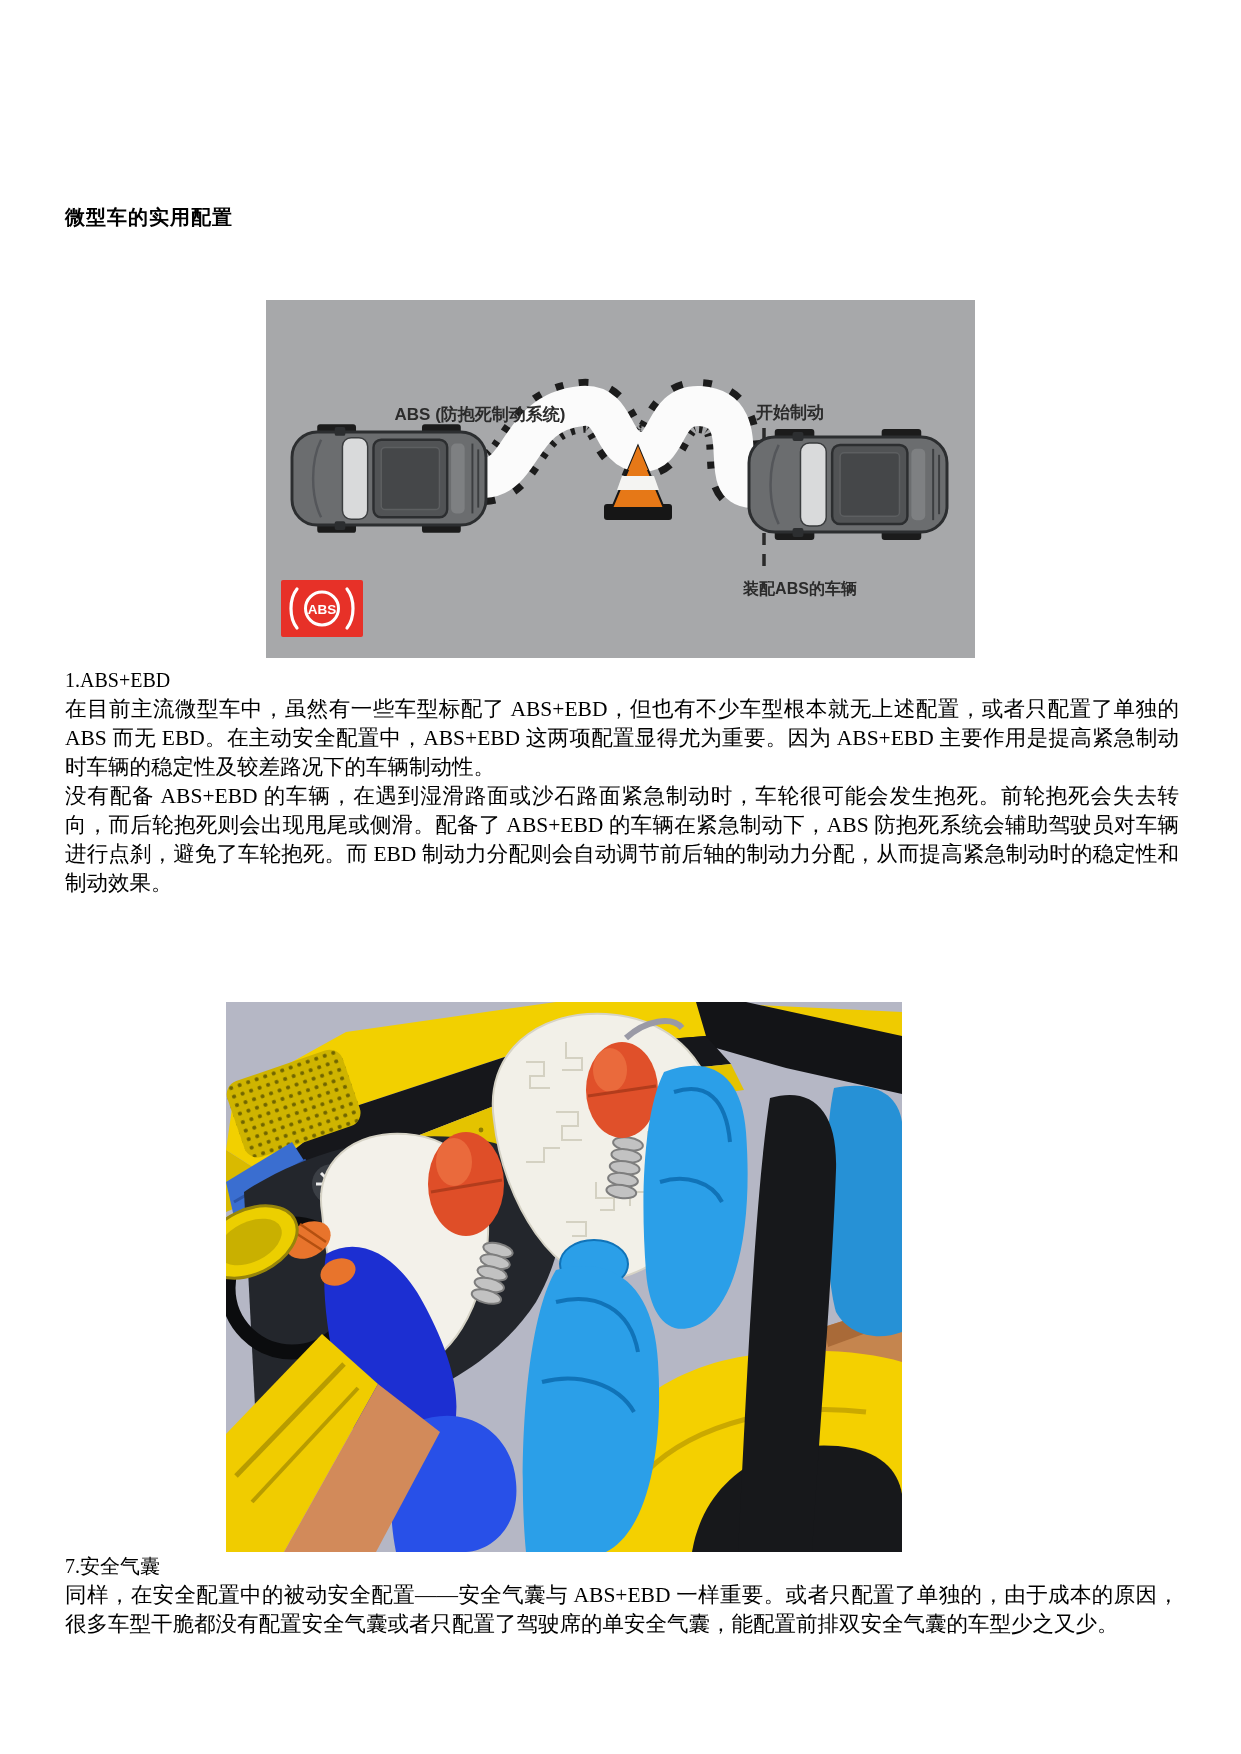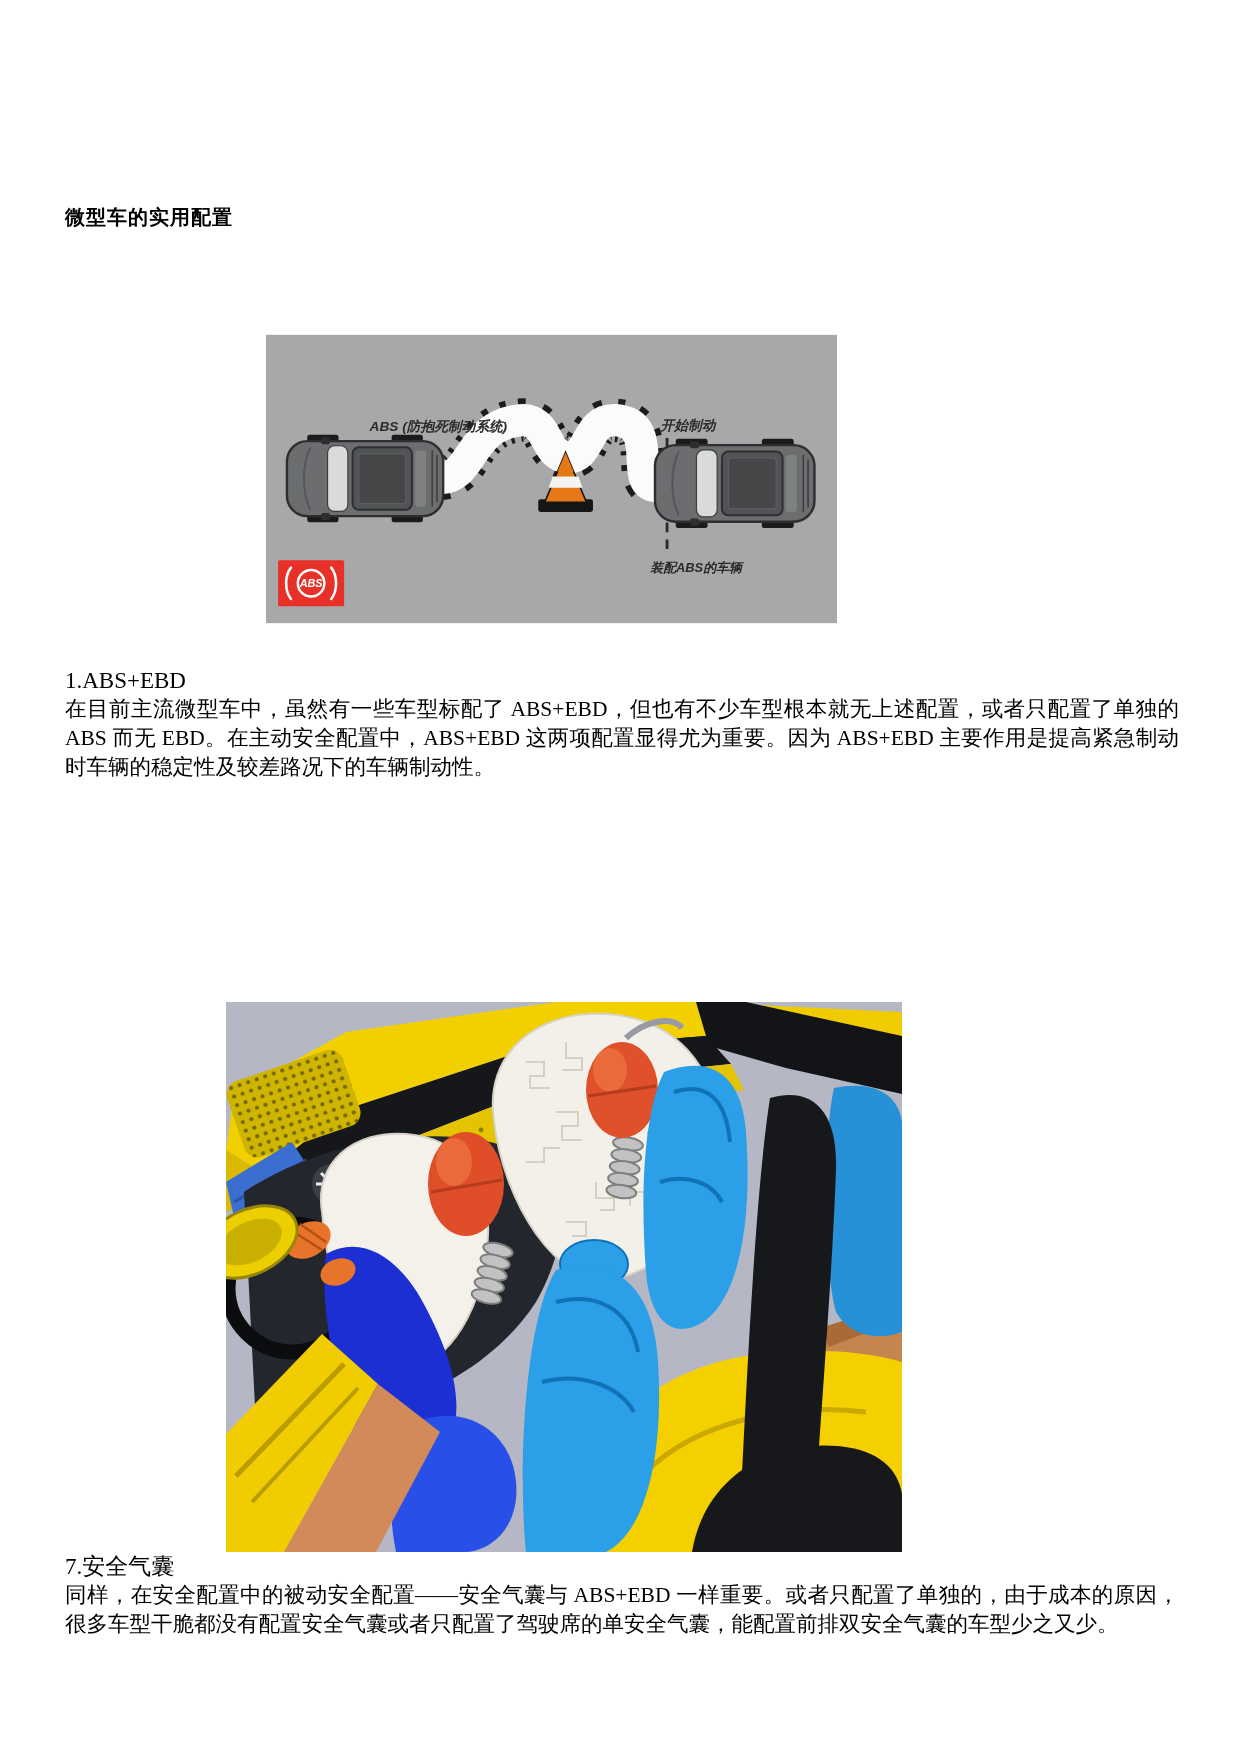--- a/index.html
+++ b/index.html
@@ -4,31 +4,31 @@
 <style>
   * { margin: 0; padding: 0; box-sizing: border-box; }
   html, body { width: 1241px; height: 1754px; background: #ffffff; }
   body { position: relative; font-family: "Liberation Serif", serif; color: #000; overflow: hidden; }
 
   .doc-title {
     position: absolute; left: 65px; top: 204px;
     font-size: 20px; font-weight: bold; letter-spacing: 1px;
   }
 
-  .fig1 { position: absolute; left: 266px; top: 300px; width: 571px; height: 358px; font-style: italic; }
+  .fig1 { position: absolute; left: 266px; top: 300px; width: 709px; height: 358px; }
   .fig2 { position: absolute; left: 226px; top: 1002px; width: 676px; height: 550px; }
   .fig1 svg, .fig2 svg { display: block; width: 100%; height: 100%; }
 
   .text-block {
     position: absolute; left: 65px; width: 1114px;
     font-size: 21.5px; line-height: 29px; text-align: justify;
   }
   #tb1 { top: 666px; }
   #tb2 { top: 1552px; }
-  .text-block .sec-heading { text-align: left; font-weight: normal; font-size: 23px; }
+  .text-block .sec-heading { text-align: left; font-weight: normal; font-size: 20px; }
   .text-block p { text-align: justify; }
 
   .fig-label { font-family: "Liberation Sans", sans-serif; font-weight: bold; }
 </style>
 </head>
 <body>
 
 <h1 class="doc-title">微型车的实用配置</h1>
 
 <div class="fig1">
@@ -81,20 +81,21 @@
     <path d="M 16,9 C 8,19 8,38 16,48" fill="none" stroke="#ffffff" stroke-width="3.2" stroke-linecap="round"></path>
     <path d="M 66,9 C 74,19 74,38 66,48" fill="none" stroke="#ffffff" stroke-width="3.2" stroke-linecap="round"></path>
     <text x="41" y="33.5" text-anchor="middle" font-size="13.5" font-weight="bold" fill="#ffffff" font-family="Liberation Sans, sans-serif">ABS</text>
   </g>
 </svg>
 </div>
 
 <div class="text-block" id="tb1">
   <div class="sec-heading">1.ABS+EBD</div>
   <p>在目前主流微型车中，虽然有一些车型标配了 ABS+EBD，但也有不少车型根本就无上述配置，或者只配置了单独的 ABS 而无 EBD。在主动安全配置中，ABS+EBD 这两项配置显得尤为重要。因为 ABS+EBD 主要作用是提高紧急制动时车辆的稳定性及较差路况下的车辆制动性。</p>
+  <p>没有配备 ABS+EBD 的车辆，在遇到湿滑路面或沙石路面紧急制动时，车轮很可能会发生抱死。前轮抱死会失去转向，而后轮抱死则会出现甩尾或侧滑。配备了 ABS+EBD 的车辆在紧急制动下，ABS 防抱死系统会辅助驾驶员对车辆进行点刹，避免了车轮抱死。而 EBD 制动力分配则会自动调节前后轴的制动力分配，从而提高紧急制动时的稳定性和制动效果。</p>
 </div>
 
 <div class="fig2">
 <svg viewBox="0 0 676 550">
   <defs>
     <pattern id="perf" width="9" height="9" patternUnits="userSpaceOnUse">
       <circle cx="4" cy="4" r="2.1" fill="#6f6400"></circle>
     </pattern>
     <g id="coil">
       <ellipse cx="0" cy="0" rx="15" ry="6.5" fill="#c2c2c2" stroke="#7e7e7e" stroke-width="2"></ellipse>

